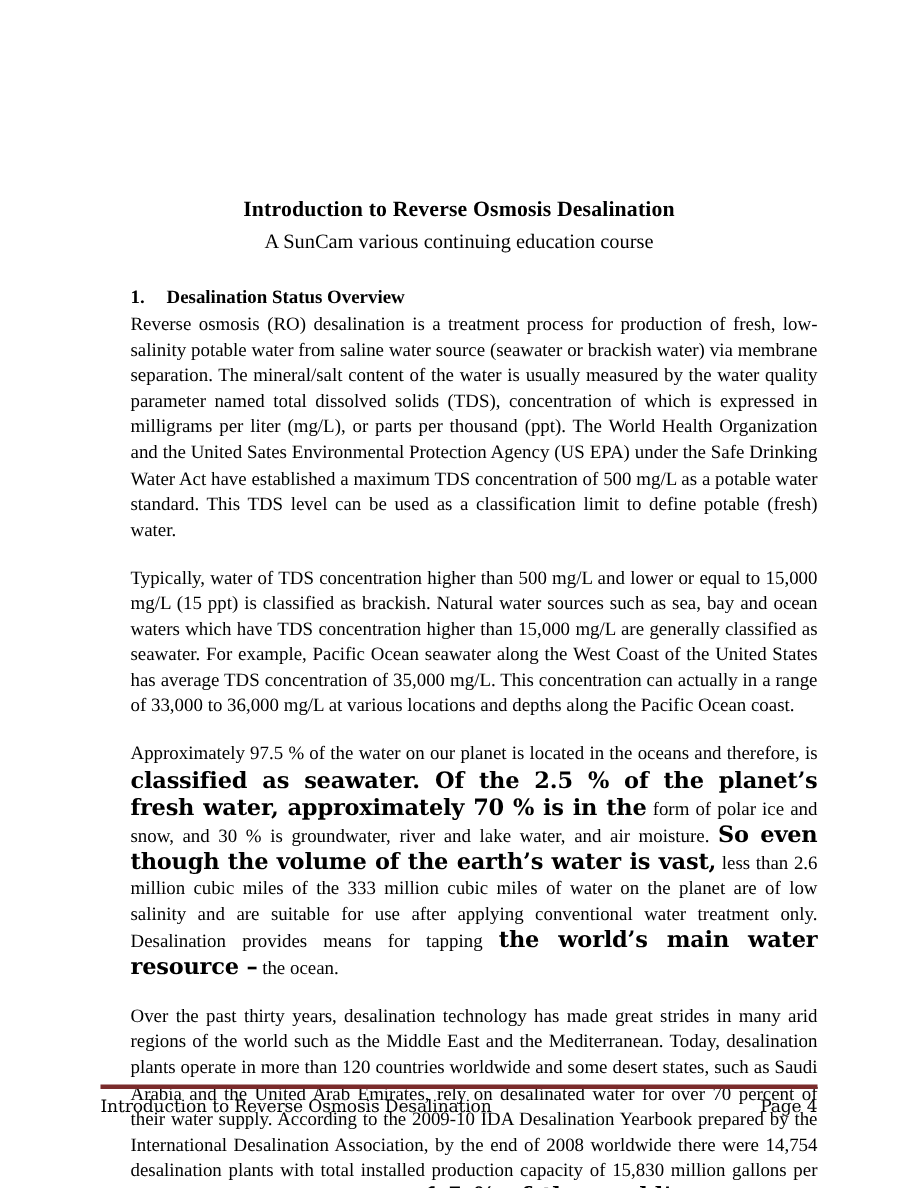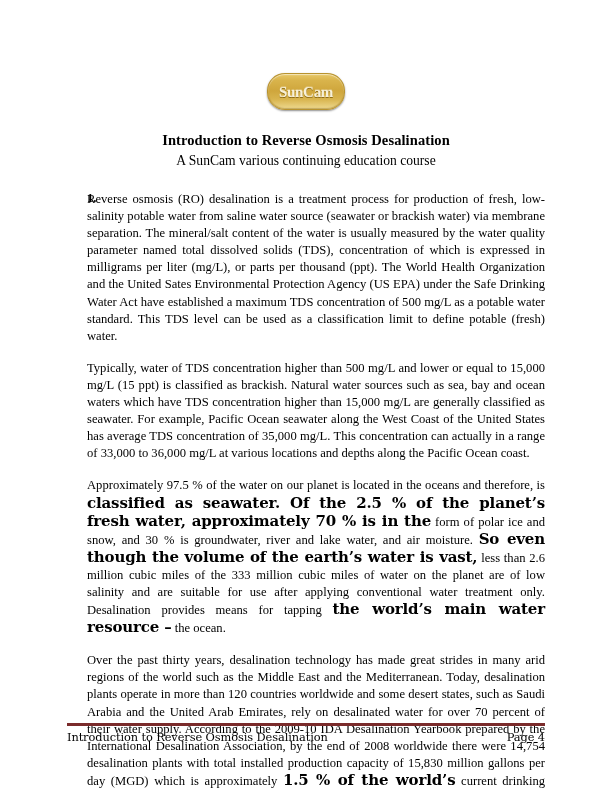--- a/index.html
+++ b/index.html
@@ -151,35 +151,31 @@
     font-family: "DejaVu Serif", "Liberation Serif", serif;
     font-size: 11.4px;
     letter-spacing: -0.1px;
   }
 </style>
 </head>
 <body>
 
 <div class="page">
 
-  <div class="logo-wrap">
-    <div class="logo">
-      <div class="logo-text">SunCam</div>
-    </div>
-  </div>
 
   <div class="title-block">
     <div class="doc-title">Introduction to Reverse Osmosis Desalination</div>
     <div class="doc-subtitle">A SunCam various continuing education course</div>
   </div>
 
   <div class="content">
 
     <div class="section-heading">
       <span class="num">1.</span>
+      <span class="htext">Desalination Status Overview</span>
     </div>
 
     <p class="body">Reverse osmosis (RO) desalination is a treatment process for production of fresh, low-salinity potable water from saline water source (seawater or brackish water) via membrane separation.  The mineral/salt content of the water is usually measured by the water quality parameter named total dissolved solids (TDS), concentration of which is expressed in milligrams per liter (mg/L), or parts per thousand (ppt).  The World Health Organization and the United Sates Environmental Protection Agency (US EPA) under the Safe Drinking Water Act have established a maximum TDS concentration of 500 mg/L as a potable water standard.  This TDS level can be used as a classification limit to define potable (fresh) water.</p>
 
     <p class="body">Typically, water of TDS concentration higher than 500 mg/L and lower or equal to 15,000 mg/L (15 ppt) is classified as brackish.  Natural water sources such as sea, bay and ocean waters which have TDS concentration higher than 15,000 mg/L are generally classified as seawater.  For example, Pacific Ocean seawater along the West Coast of the United States has average TDS concentration of 35,000 mg/L.  This concentration can actually in a range of 33,000 to 36,000 mg/L at various locations and depths along the Pacific Ocean coast.</p>
 
     <p class="body"><span>Approximately 97.5 % of the water on our planet is located in the oceans and therefore, is </span><span class="alt">classified as seawater.  Of the 2.5 % of the planet’s fresh water, approximately 70 % is in the</span><span> form of polar ice and snow, and 30 % is groundwater, river and lake water, and air moisture.  </span><span class="alt">So even though the volume of the earth’s water is vast,</span><span> less than 2.6 million cubic miles of the 333 million cubic miles of water on the planet are of low salinity and are suitable for use after applying conventional water treatment only.  Desalination provides means for tapping </span><span class="alt">the world’s main water resource –</span><span> the ocean.</span></p>
 
     <p class="body"><span>Over the past thirty years, desalination technology has made great strides in many arid regions of the world such as the Middle East and the Mediterranean.  Today, desalination plants operate in more than 120 countries worldwide and some desert states, such as Saudi Arabia and the United Arab Emirates, rely on desalinated water for over 70 percent of their water supply.   According to the 2009-10 IDA Desalination Yearbook prepared by the International Desalination Association, by the end of 2008 worldwide there were 14,754 desalination plants with total installed production capacity of 15,830 million gallons per day (MGD) which is approximately </span><span class="alt">1.5 % of the world’s</span><span> current drinking water supply.</span></p>
 

